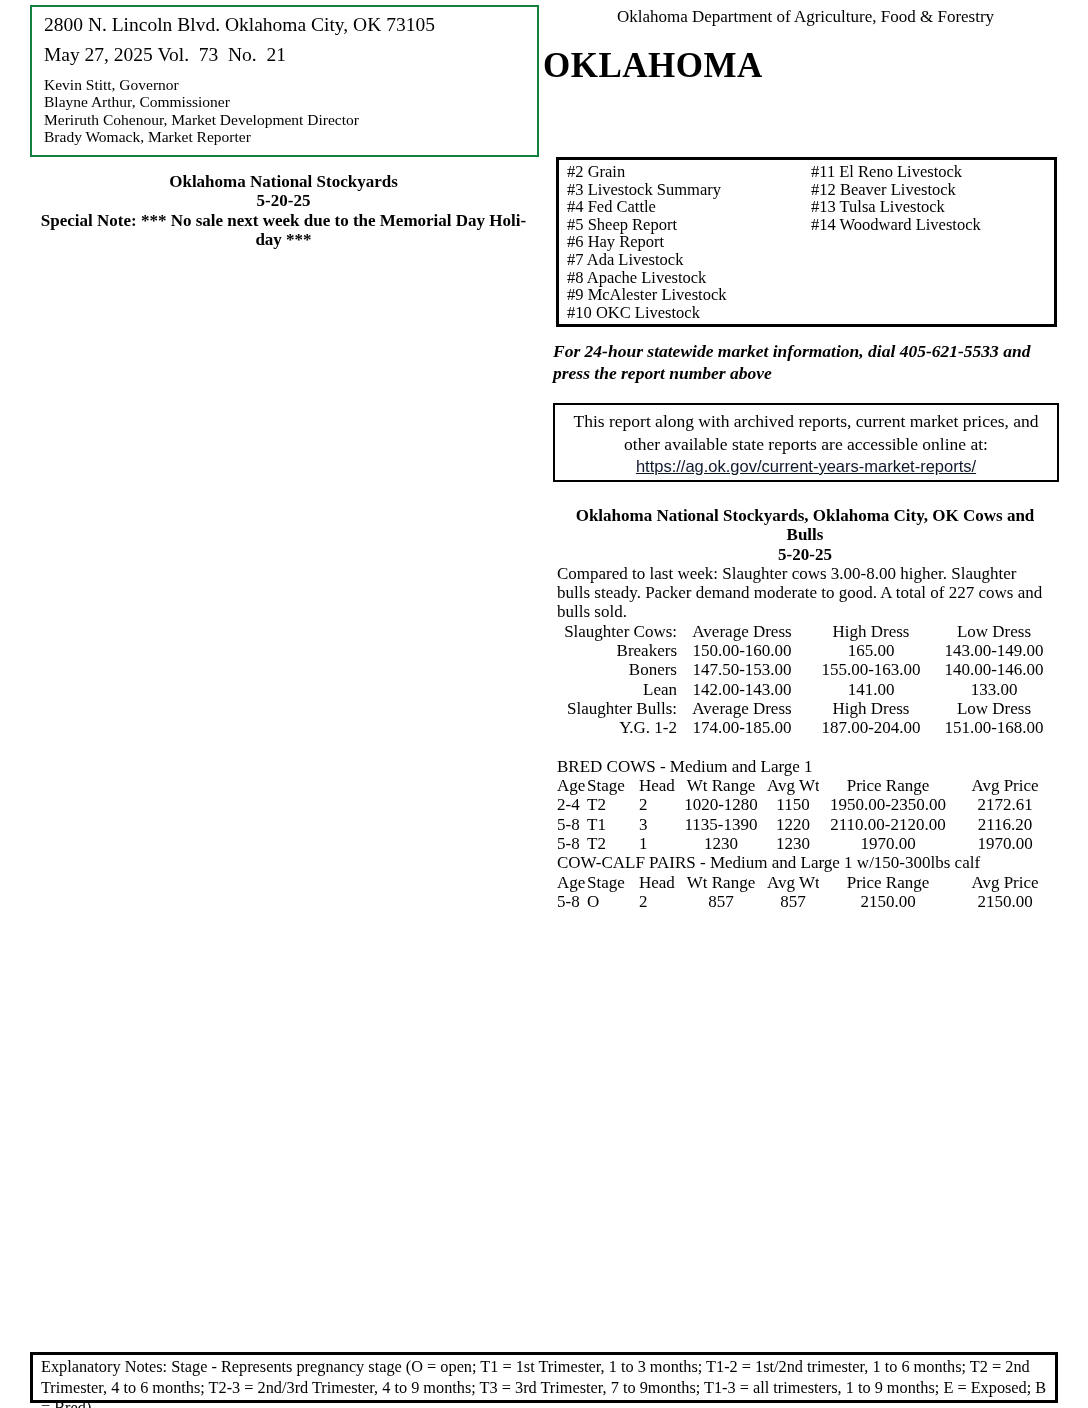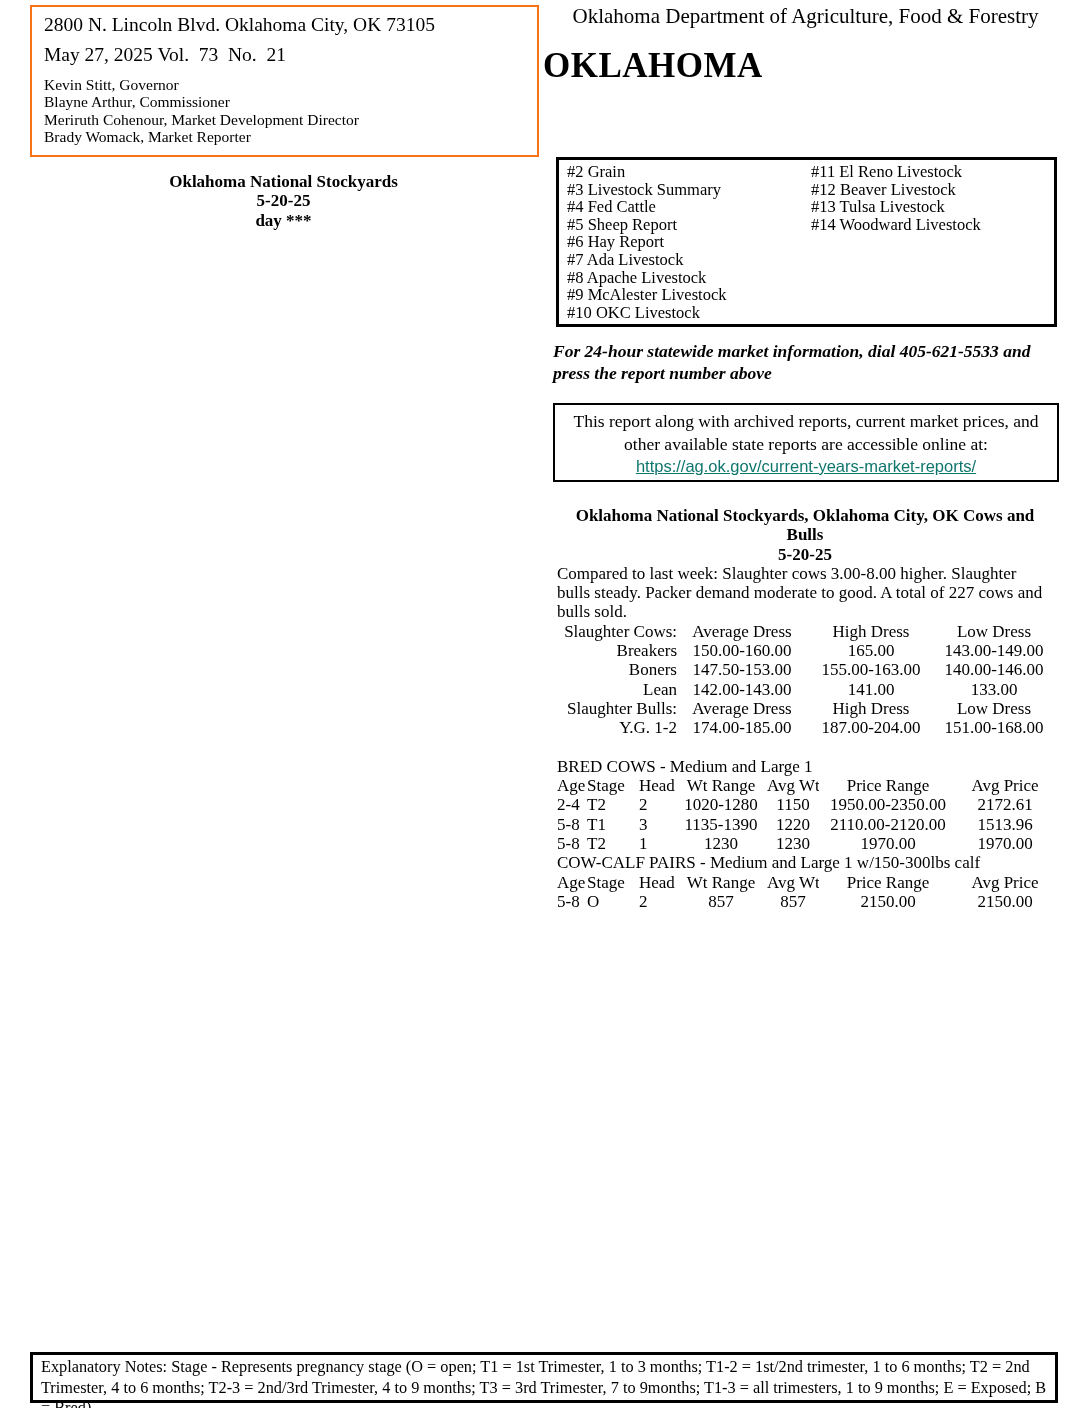--- a/index.html
+++ b/index.html
@@ -4,41 +4,41 @@
 <style>
   html,body{margin:0;padding:0;}
   body{
     width:1088px;height:1408px;background:#ffffff;position:relative;
     font-family:"Liberation Serif", serif;color:#000;overflow:hidden;
   }
   .abs{position:absolute;}
   .prewrap{white-space:pre-wrap;}
 
   
-  .masthead-box{left:30px;top:5px;width:483px;height:136px;border:2px solid #f97316;padding:6px 10px 6px 12px;}
+  .masthead-box{left:30px;top:5px;width:483px;height:136px;border:2px solid #15803d;padding:6px 10px 6px 12px;}
   .masthead-address{font-size:19.5px;line-height:24px;margin-bottom:6px;}
   .masthead-date{font-size:19.5px;line-height:24px;margin-bottom:9px;}
   .masthead-officials{font-size:15.5px;line-height:17.4px;}
 
   
-  .agency-line{left:553px;top:6px;width:505px;text-align:center;font-size:21px;line-height:21px;}
+  .agency-line{left:553px;top:6px;width:505px;text-align:center;font-size:17px;line-height:21px;}
   .report-title{left:543px;top:44px;width:510px;text-align:left;font-weight:bold;font-size:35px;line-height:44px;letter-spacing:0.5px;}
 
   
   .directory-box{left:556px;top:157px;width:495px;height:164px;border:3px solid #000;}
   .directory-col{position:absolute;top:3px;font-size:16.5px;line-height:17.6px;}
   .directory-col.left{left:8px;}
   .directory-col.right{left:252px;}
 
   
   .phone-note{left:553px;top:341px;width:505px;text-align:left;font-weight:bold;font-style:italic;font-size:17.5px;line-height:21.5px;}
 
   
   .online-box{left:553px;top:403px;width:490px;height:70px;border:2px solid #000;text-align:center;font-size:17.5px;line-height:22.5px;padding:5px 6px 0 6px;}
-  .online-url{font-family:"Liberation Sans", sans-serif;font-size:16.5px;text-decoration:underline;color:#0f766e;}
+  .online-url{font-family:"Liberation Sans", sans-serif;font-size:16.5px;text-decoration:underline;color:#0f172a;}
 
   
   .stockyards-note{left:30px;top:172px;width:507px;text-align:center;font-weight:bold;font-size:17px;line-height:19.3px;}
 
   
   .market-block{left:557px;top:506px;width:496px;font-size:17px;line-height:19.3px;}
   .market-heading{font-weight:bold;text-align:center;width:480px;margin:0 auto;}
   .market-date{font-weight:bold;text-align:center;}
   .spacer-line{height:19.3px;}
   table{border-collapse:collapse;table-layout:fixed;}
@@ -70,20 +70,21 @@
 </div>
 
 <div class="abs agency-line">Oklahoma Department of Agriculture, Food &amp; Forestry</div>
 <div class="abs report-title">
   <div>OKLAHOMA</div>
 </div>
 
 <div class="abs stockyards-note">
   <div>Oklahoma National Stockyards</div>
   <div>5-20-25</div>
+  <div>Special Note: *** No sale next week due to the Memorial Day Holi-</div>
   <div>day ***</div>
 </div>
 
 <div class="abs directory-box">
   <div class="directory-col left">
     <div>#2 Grain</div>
     <div>#3 Livestock Summary</div>
     <div>#4 Fed Cattle</div>
     <div>#5 Sheep Report</div>
     <div>#6 Hay Report</div>
@@ -191,21 +192,21 @@
       <td>1950.00-2350.00</td>
       <td>2172.61</td>
     </tr>
     <tr>
       <td class="c0">5-8</td>
       <td class="c1">T1</td>
       <td class="c2">3</td>
       <td>1135-1390</td>
       <td>1220</td>
       <td>2110.00-2120.00</td>
-      <td>1513.96</td>
+      <td>2116.20</td>
     </tr>
     <tr>
       <td class="c0">5-8</td>
       <td class="c1">T2</td>
       <td class="c2">1</td>
       <td>1230</td>
       <td>1230</td>
       <td>1970.00</td>
       <td>1970.00</td>
     </tr>

